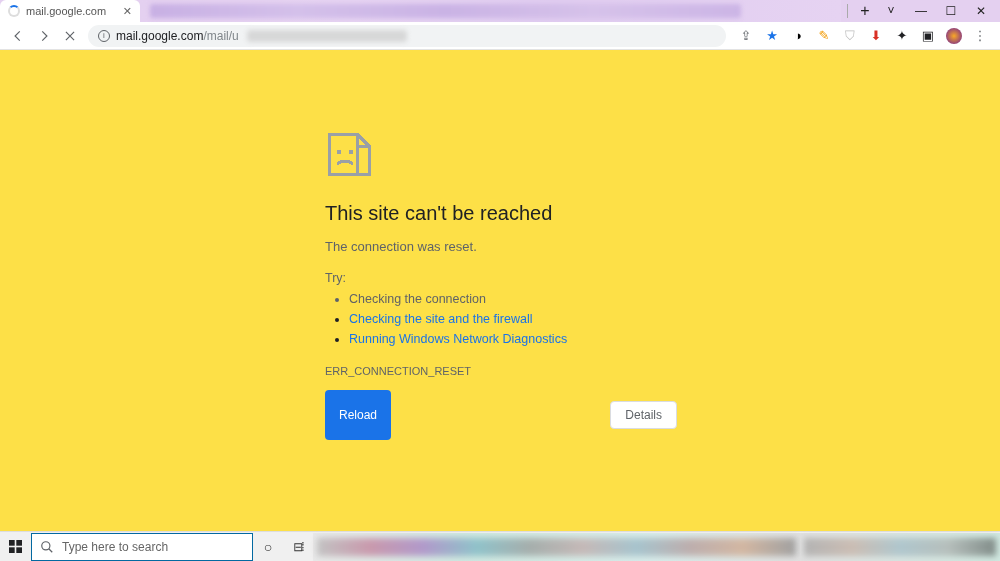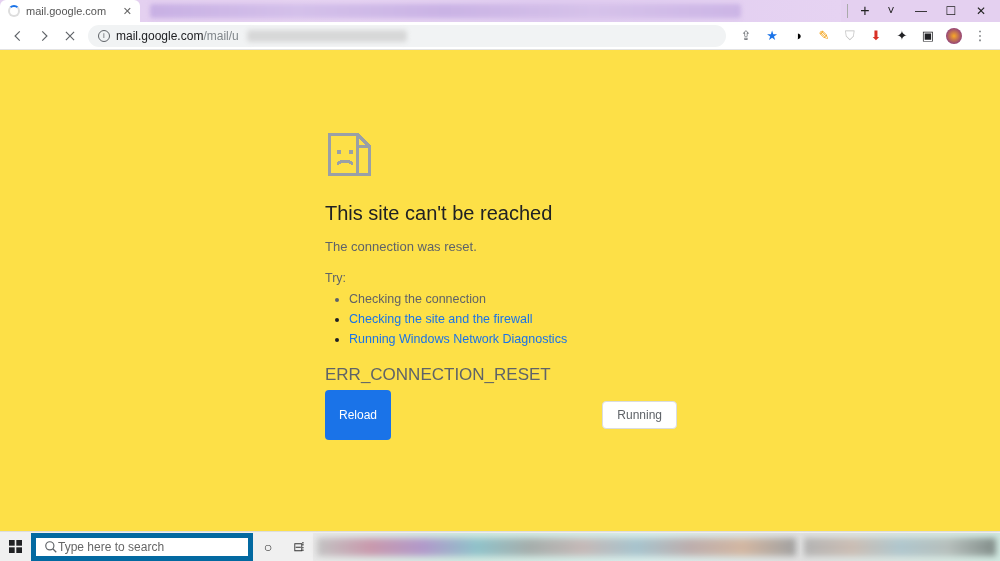--- a/index.html
+++ b/index.html
@@ -36,30 +36,30 @@
   
   .content { flex: 1; background: #fde047; position: relative; }
   .error-box { position: absolute; left: 325px; top: 80px; width: 352px; color: #202124; }
   .err-icon { width: 48px; height: 48px; margin-bottom: 24px; }
   .err-title { font-size: 20px; color: #202124; margin-bottom: 14px; font-weight: 400; }
   .err-sub { font-size: 13px; color: #5f6368; margin-bottom: 17px; }
   .err-try { font-size: 12.5px; color: #5f6368; margin-bottom: 4px; }
   .err-list { list-style: disc; padding-left: 24px; font-size: 12.5px; line-height: 1.6; }
   .err-list li.link a { color: #1a73e8; text-decoration: none; cursor: pointer; }
   .err-list li.txt { color: #5f6368; }
-  .err-code { font-size: 17px; color: #5f6368; margin-top: 16px; }
+  .err-code { font-size: 11px; color: #5f6368; margin-top: 16px; }
   .btn-row { position: absolute; left: 325px; top: 340px; width: 352px; display: flex; justify-content: space-between; align-items: center; }
   .btn-primary { background: #1a73e8; color: #fff; border: none; border-radius: 4px; padding: 18px 14px; font-size: 12px; cursor: pointer; }
   .btn-secondary { background: #fff; color: #5f6368; border: 1px solid #dadce0; border-radius: 4px; padding: 6px 14px; font-size: 12px; cursor: pointer; }
   
   
   .taskbar { height: 30px; background: #f0f0f0; border-top: 1px solid #ddd; display: flex; align-items: center; }
   .start-btn { width: 30px; height: 30px; display:flex; align-items:center; justify-content:center; cursor:pointer; }
   .start-btn svg { width:13px; height:13px; }
-  .search-box { width: 222px; height: 28px; background:#fff; border:5px solid #0369a1; display:flex; align-items:center; padding:0 8px; gap:0; font-size:12px; color:#666; margin-left:1px; }
+  .search-box { width: 222px; height: 28px; background:#fff; border:1px solid #0369a1; display:flex; align-items:center; padding:0 8px; gap:8px; font-size:12px; color:#666; margin-left:1px; }
   .search-box svg { width:14px; height:14px; }
   .tb-btn { width:30px; height:30px; display:flex; align-items:center; justify-content:center; cursor:pointer; color:#333; }
   .tb-blur { flex:1; height:28px; background: linear-gradient(90deg,#e8e8e8 0%, #d0e8e0 30%, #d8ecea 70%, #e0e0e0 100%); position:relative; }
   .tb-blur::before { content:""; position:absolute; left:4px; right:4px; top:5px; height:18px; background: linear-gradient(90deg,#aaa,#b68,#96b,#6ab,#888,#b99,#8ab,#a88,#c97,#777); filter: blur(3px); opacity:0.6; }
   .tb-tray { width:200px; height:28px; background: linear-gradient(90deg,#e0e0e0,#d0e8e0); position:relative; }
   .tb-tray::before { content:""; position:absolute; left:4px; right:4px; top:5px; height:18px; background: linear-gradient(90deg,#888,#b98,#8ab,#999,#333); filter: blur(3px); opacity:0.5; }
 </style>
 </head>
 <body>
 
@@ -136,21 +136,21 @@
       <p class="err-try">Try:</p>
       <ul class="err-list">
         <li class="txt"><span>Checking the connection</span></li>
         <li class="link"><a>Checking the site and the firewall</a></li>
         <li class="link"><a>Running Windows Network Diagnostics</a></li>
       </ul>
       <p class="err-code">ERR_CONNECTION_RESET</p>
     </div>
     <div class="btn-row">
       <button class="btn-primary">Reload</button>
-      <button class="btn-secondary">Running</button>
+      <button class="btn-secondary">Details</button>
     </div>
   </div>
 
   <div class="taskbar">
     <div class="start-btn">
       <svg viewBox="0 0 16 16">
           <rect x="0" y="0" width="7" height="7" fill="#202124"></rect>
           <rect x="9" y="0" width="7" height="7" fill="#202124"></rect>
           <rect x="0" y="9" width="7" height="7" fill="#202124"></rect>
           <rect x="9" y="9" width="7" height="7" fill="#202124"></rect>

